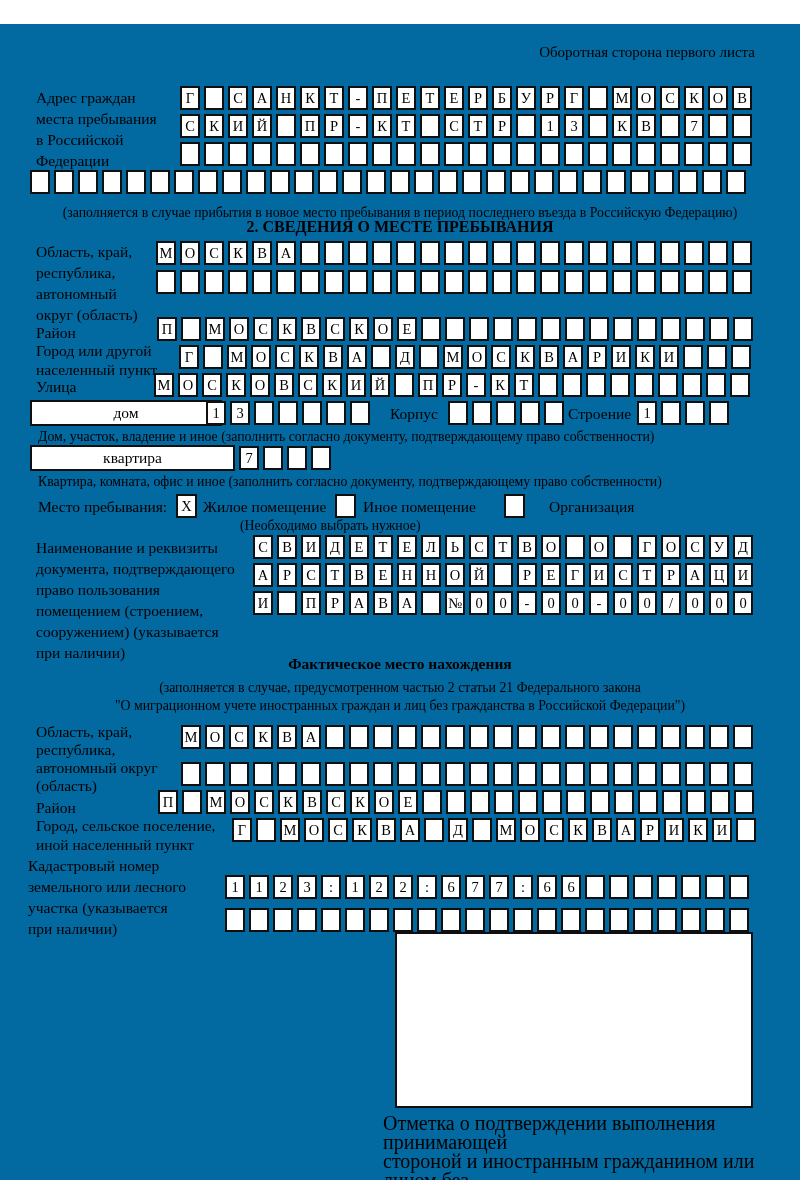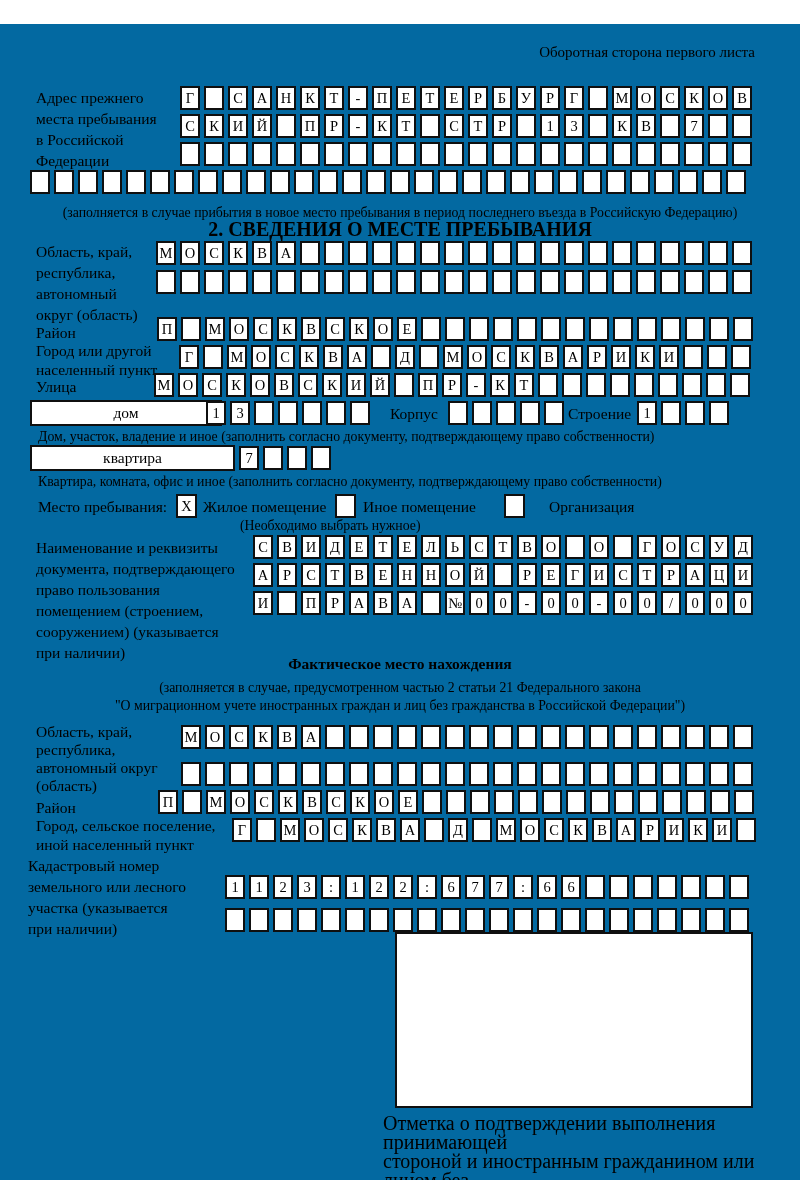--- a/index.html
+++ b/index.html
@@ -4,21 +4,21 @@
 <style>
   html,body{margin:0;padding:0;background:#fff;}
   .page{
     position:relative;width:800px;height:1180px;background:#0369a1;color:#000;
     font-family:"Liberation Serif","DejaVu Serif",serif;overflow:hidden;margin-top:24px;
   }
   .abs{position:absolute;}
   .label{position:absolute;font-size:15.5px;line-height:21px;white-space:pre-line;}
   .caption{position:absolute;font-size:13.8px;}
   .center{left:0;width:800px;text-align:center;}
-  .title{position:absolute;font-weight:bold;font-size:20px;}
+  .title{position:absolute;font-weight:bold;font-size:16px;}
   .row{position:absolute;display:flex;}
   .cell{
     box-sizing:border-box;flex:0 0 auto;width:20px;height:24px;margin-right:4px;
     border:2px solid #0f0f0f;display:flex;align-items:center;justify-content:center;
     font-size:14.5px;line-height:1;background:#fff;
   }
   .cbox{
     position:absolute;box-sizing:border-box;width:21px;height:24px;
     border:2px solid #0f0f0f;display:flex;align-items:center;justify-content:center;
     font-size:14.5px;background:#fff;
@@ -30,21 +30,21 @@
   .bigbox{position:absolute;box-sizing:border-box;border:2px solid #0f0f0f;background:#fff;}
   .pre{white-space:pre-line;}
 </style>
 </head>
 <body>
 
 <div class="page">
 
   <div class="abs" style="left:0;top:20px;width:755px;text-align:right;font-size:15px">Оборотная сторона первого листа</div>
 
-  <div class="label" style="left:36px;top:63px;width:160px">Адрес прежнего
+  <div class="label" style="left:36px;top:63px;width:160px">Адрес граждан
 места пребывания
 в Российской
 Федерации</div>
   <div class="row" style="left:180px;top:62px">
       <span class="cell">Г</span>
       <span class="cell"></span>
       <span class="cell">С</span>
       <span class="cell">А</span>
       <span class="cell">Н</span>
       <span class="cell">К</span>

